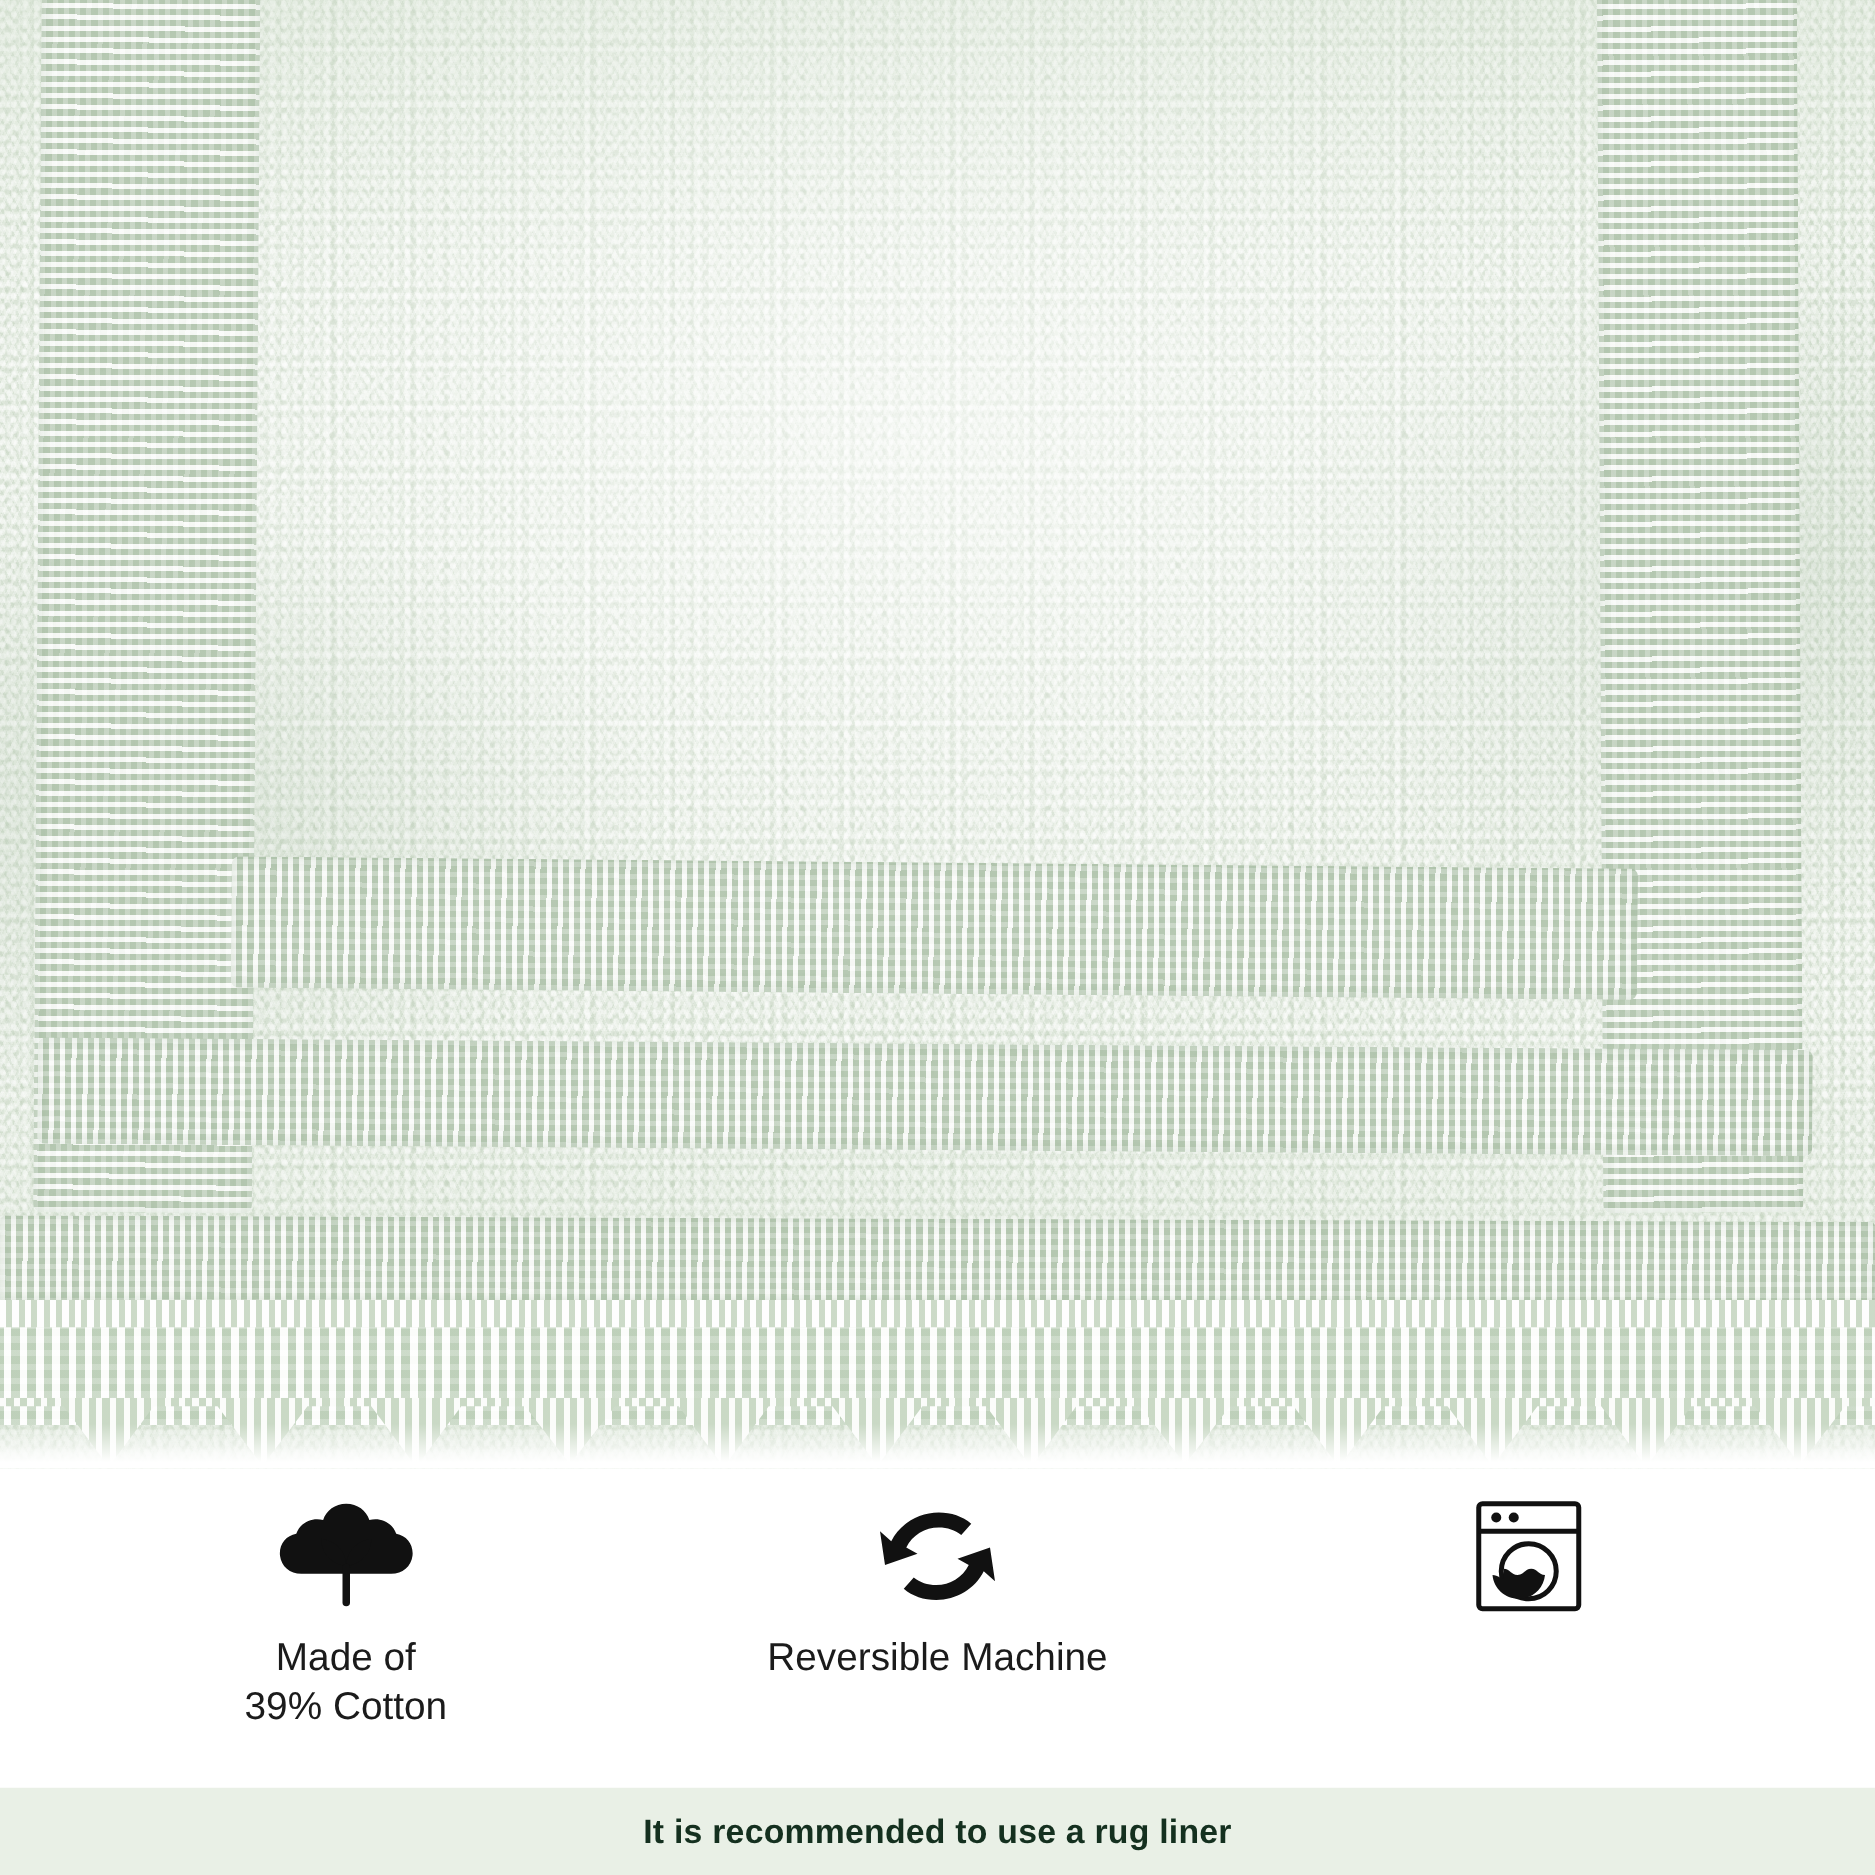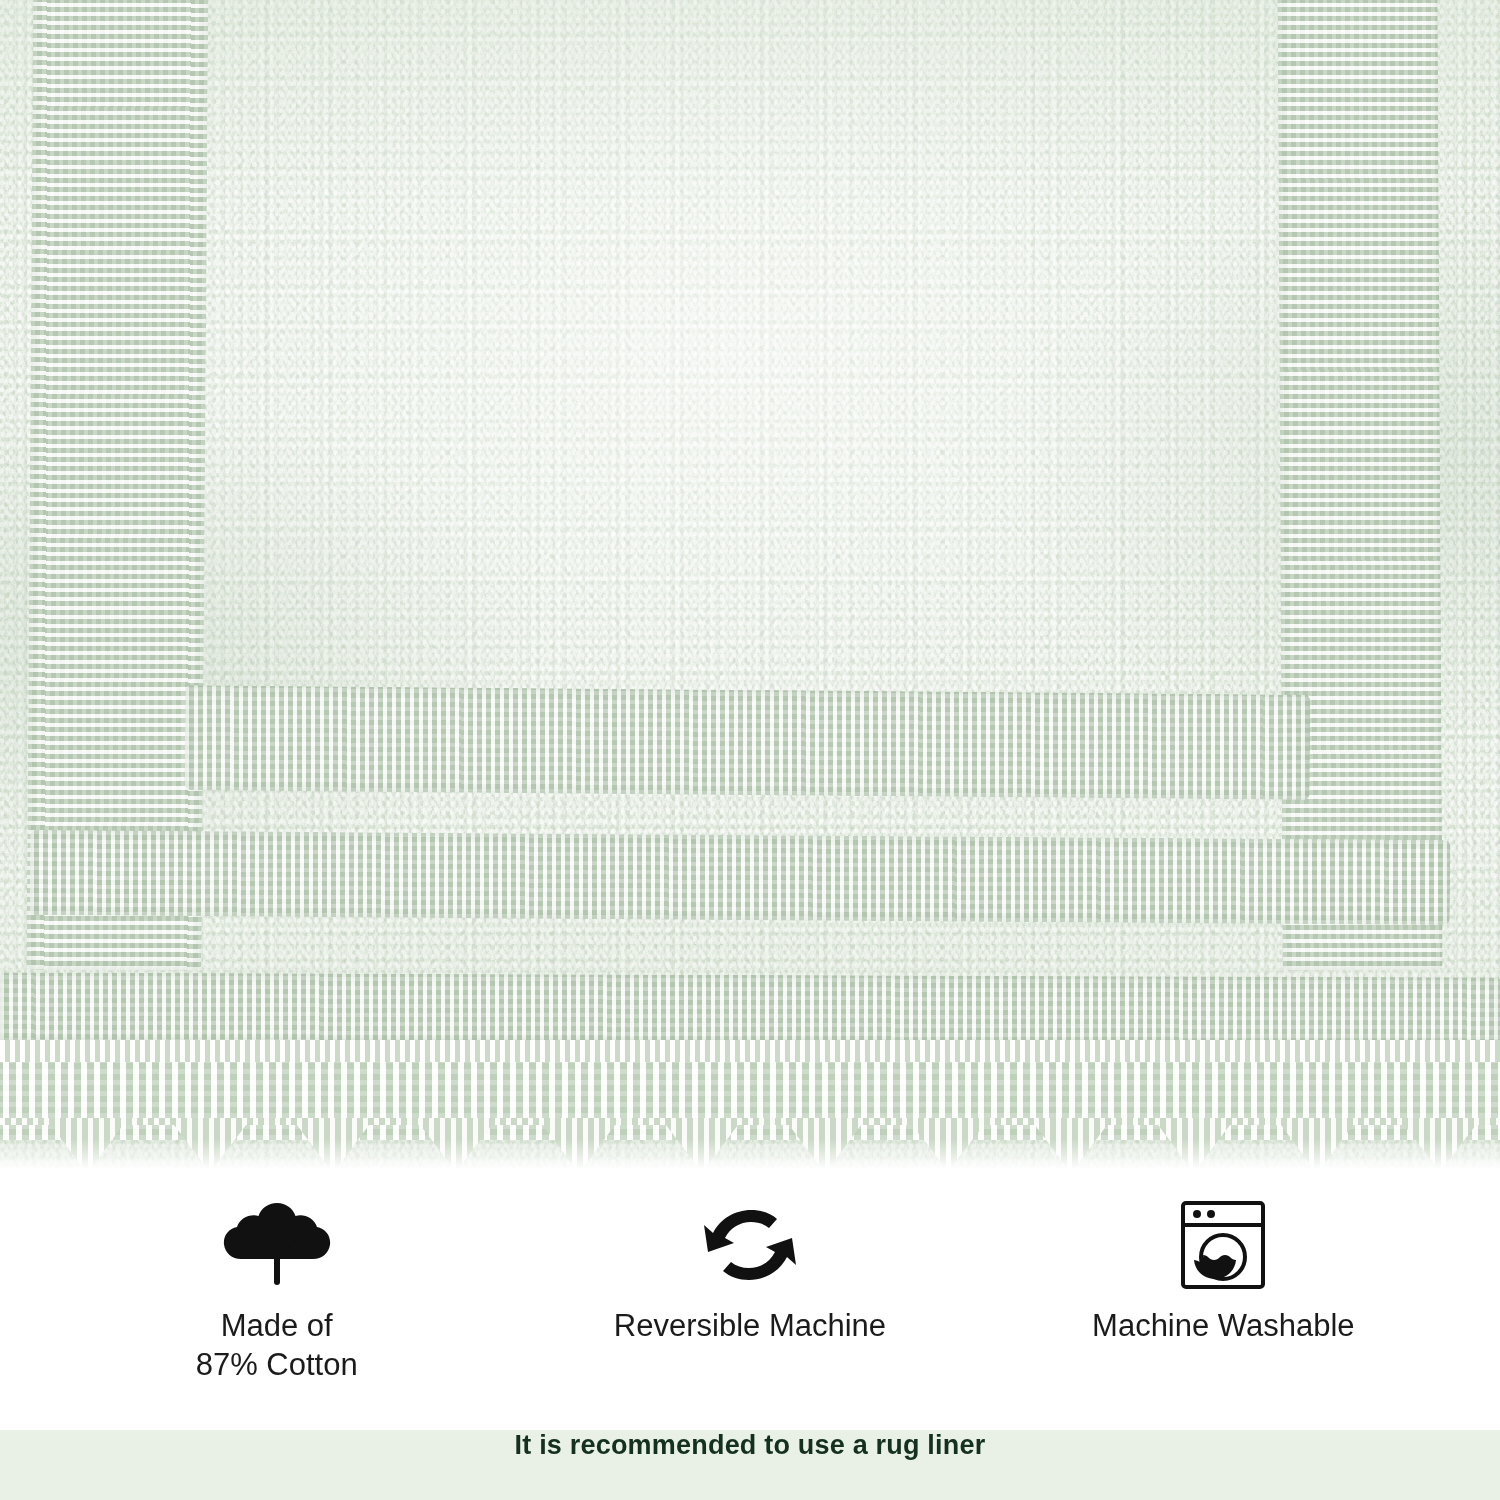--- a/index.html
+++ b/index.html
@@ -170,20 +170,21 @@
     font-weight: 400;
     white-space: pre-line;
   }
 
   
   .footer {
     width: 1500px;
     height: 70px;
     background: #e9f0e6;
     display: flex;
+    align-items: center;
     justify-content: center;
   }
   .footer-text {
     font-size: 27px;
     font-weight: bold;
     color: #14301f;
     letter-spacing: 0.2px;
   }
 </style>
 </head>
@@ -215,21 +216,21 @@
         <svg width="130" height="96" viewBox="0 0 130 96" aria-hidden="true">
           <g fill="#111111">
             <path d="M65 6c-9 0-16 5.5-18.5 13C38 16.5 28 21 25 30c-8.5 1.5-14 9-13 17.5C13 56 20 62 29 62h72c9 0 16-6 17-14.5C119 39 113.5 31.5 105 30c-3-9-13-13.5-21.5-11C81 11.5 74 6 65 6z"></path>
             <path d="M65 56c0-12-8-20-20-22 0 12 8 20 20 22z"></path>
             <path d="M65 56c0-12 8-20 20-22 0 12-8 20-20 22z"></path>
             <rect x="62" y="54" width="6" height="34" rx="3"></rect>
           </g>
         </svg>
       </div>
       <div class="feature-label">Made of
-87% Cotton</div>
+39% Cotton</div>
     </div>
 
 
     <div class="feature">
       <div class="feature-icon">
         <svg width="120" height="96" viewBox="0 0 120 96" aria-hidden="true">
           <g fill="#111111">
             <path d="M23 36c7-14 22-23 38-23 10 0 19 3 26 9l-8 9c-5-4-11-6-18-6-11 0-21 6-26 16l9 5-26 9-4-27 9 8z"></path>
             <path d="M97 60c-7 14-22 23-38 23-10 0-19-3-26-9l8-9c5 4 11 6 18 6 11 0 21-6 26-16l-9-5 26-9 4 27-9-8z"></path>
           </g>
@@ -246,21 +247,20 @@
             <line x1="12" y1="28" x2="92" y2="28"></line>
             <circle cx="52" cy="60" r="22"></circle>
           </g>
           <g fill="#111111">
             <circle cx="26" cy="17" r="4"></circle>
             <circle cx="40" cy="17" r="4"></circle>
             <path d="M32 58c5 0 6 5 11 5s6-5 11-5 6 5 11 5c-1 11-10 19-21 19s-20-8-21-19c2 0 4 1 6 2 1 .6 2 1 3 1-.3-4 .5-8 0-8z"></path>
           </g>
         </svg>
       </div>
-      <div class="feature-label">Machine Washable</div>
     </div>
 
   </div>
 
   <div class="footer">
     <div class="footer-text">It is recommended to use a rug liner</div>
   </div>
 
 </div>
 

